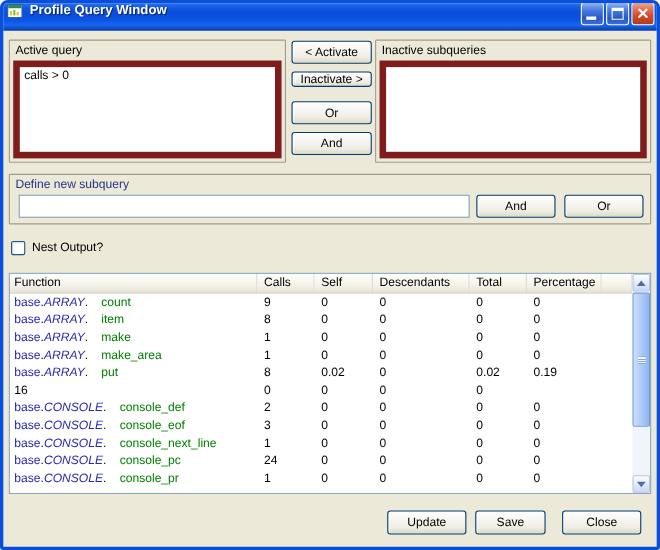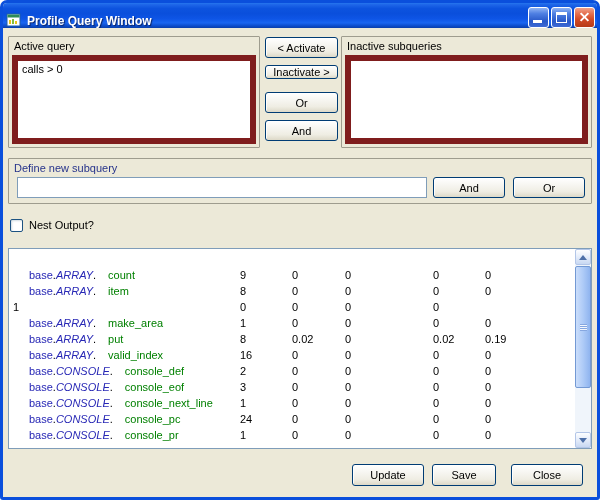--- a/index.html
+++ b/index.html
@@ -10,21 +10,21 @@
     background:#ECE9D8;
     border:3px solid #0A4FDC;
     border-radius:7px 7px 3px 3px;
   }
 
   
   .titlebar {
     position:absolute; top:-1px; left:-1px; right:-1px; height:26px;
     background:linear-gradient(180deg,#2A80F2 0%,#1E66E8 10%,#0D53DF 25%,#0A4FDC 45%,#0E55E6 65%,#1A66F0 80%,#0C4CCB 92%,#0A3FAA 100%);
     border-radius:5px 5px 0 0;
-    display:flex; align-items:flex-end; gap:3px; padding:0 3px 0 4px;
+    display:flex; align-items:flex-start; gap:3px; padding:0 3px 0 4px;
   }
   .app-icon { width:16px; height:16px; flex:0 0 16px; }
   .title-text {
     flex:1; color:#fff; font-size:12px; font-weight:bold;
     text-shadow:1px 1px 1px rgba(10,30,90,.9); padding-left:2px;
     white-space:nowrap; overflow:hidden;
   }
   .tb-btns { display:flex; gap:2px; }
   .tb-btn { width:21px; height:21px; border:1px solid #fff; border-radius:3px; position:relative; }
   .tb-btn.min,.tb-btn.max { background:linear-gradient(180deg,#8FB3F4 0%,#4E7FE2 30%,#2858C8 70%,#3E6AD4 100%); }
@@ -97,21 +97,21 @@
   .tbody { position:absolute; top:18px; left:0; right:16px; bottom:0; background:#fff; overflow:hidden; }
   .trow { display:flex; height:16px; line-height:16px; font-size:11px; white-space:nowrap; }
   .trow > div { overflow:hidden; padding-left:6px; }
   .trow > div:first-child { padding-left:4px; }
   .thead > .th:nth-child(1), .trow > div:nth-child(1) { width:225px; flex:0 0 225px; }
   .thead > .th:nth-child(2), .trow > div:nth-child(2) { width:52px;  flex:0 0 52px; }
   .thead > .th:nth-child(3), .trow > div:nth-child(3) { width:53px;  flex:0 0 53px; }
   .thead > .th:nth-child(4), .trow > div:nth-child(4) { width:88px;  flex:0 0 88px; }
   .thead > .th:nth-child(5), .trow > div:nth-child(5) { width:52px;  flex:0 0 52px; }
   .thead > .th:nth-child(6), .trow > div:nth-child(6) { width:68px;  flex:0 0 68px; }
-  .fn-cluster { color:var(--cluster,#2727B5);margin-left:16px; }
+  .fn-cluster { color:var(--cluster,#2727B5); }
   .fn-class   { color:var(--class_name,#2727B5);font-style:italic; }
   .fn-feature { color:var(--feature,#008000);padding-left:12px; }
   .fn-dot     { color:#000; }
 
   
   .sb { position:absolute; top:0; right:0; bottom:0; width:16px; background:#F0F5FB; }
   .sb-btn {
     position:absolute; left:0; width:16px; height:16px;
     border:1px solid #B3C6E8; border-radius:2px;
     background:linear-gradient(180deg,#FDFEFF 0%,#E4ECFA 50%,#C8D8F2 100%);
@@ -180,38 +180,48 @@
     <button class="xp-btn d-and">And</button>
     <button class="xp-btn d-or">Or</button>
   </div>
 
   <div class="nest-row">
     <span class="checkbox"></span>
     <span class="nest-label">Nest Output?</span>
   </div>
 
   <div class="tablebox">
+    <div class="thead">
+      <div class="th">Function</div>
+      <div class="th">Calls</div>
+      <div class="th">Self</div>
+      <div class="th">Descendants</div>
+      <div class="th">Total</div>
+      <div class="th">Percentage</div>
+      <div class="th filler"></div>
+    </div>
     <div class="tbody" id="table-body">
         <div class="trow">
           <div><span class="fn-cluster">base</span><span class="fn-dot">.</span><span class="fn-class">ARRAY</span><span class="fn-dot">.</span><span class="fn-feature">count</span></div>
           <div>9</div>
           <div>0</div>
           <div>0</div>
           <div>0</div>
           <div>0</div>
         </div>
         <div class="trow">
           <div><span class="fn-cluster">base</span><span class="fn-dot">.</span><span class="fn-class">ARRAY</span><span class="fn-dot">.</span><span class="fn-feature">item</span></div>
           <div>8</div>
           <div>0</div>
           <div>0</div>
           <div>0</div>
           <div>0</div>
         </div>
         <div class="trow">
+          <div><span class="fn-cluster">base</span><span class="fn-dot">.</span><span class="fn-class">ARRAY</span><span class="fn-dot">.</span><span class="fn-feature">make</span></div>
           <div>1</div>
           <div>0</div>
           <div>0</div>
           <div>0</div>
           <div>0</div>
         </div>
         <div class="trow">
           <div><span class="fn-cluster">base</span><span class="fn-dot">.</span><span class="fn-class">ARRAY</span><span class="fn-dot">.</span><span class="fn-feature">make_area</span></div>
           <div>1</div>
           <div>0</div>
@@ -221,21 +231,20 @@
         </div>
         <div class="trow">
           <div><span class="fn-cluster">base</span><span class="fn-dot">.</span><span class="fn-class">ARRAY</span><span class="fn-dot">.</span><span class="fn-feature">put</span></div>
           <div>8</div>
           <div>0.02</div>
           <div>0</div>
           <div>0.02</div>
           <div>0.19</div>
         </div>
         <div class="trow">
-          <div><span class="fn-cluster">base</span><span class="fn-dot">.</span><span class="fn-class">ARRAY</span><span class="fn-dot">.</span><span class="fn-feature">valid_index</span></div>
           <div>16</div>
           <div>0</div>
           <div>0</div>
           <div>0</div>
           <div>0</div>
         </div>
         <div class="trow">
           <div><span class="fn-cluster">base</span><span class="fn-dot">.</span><span class="fn-class">CONSOLE</span><span class="fn-dot">.</span><span class="fn-feature">console_def</span></div>
           <div>2</div>
           <div>0</div>

